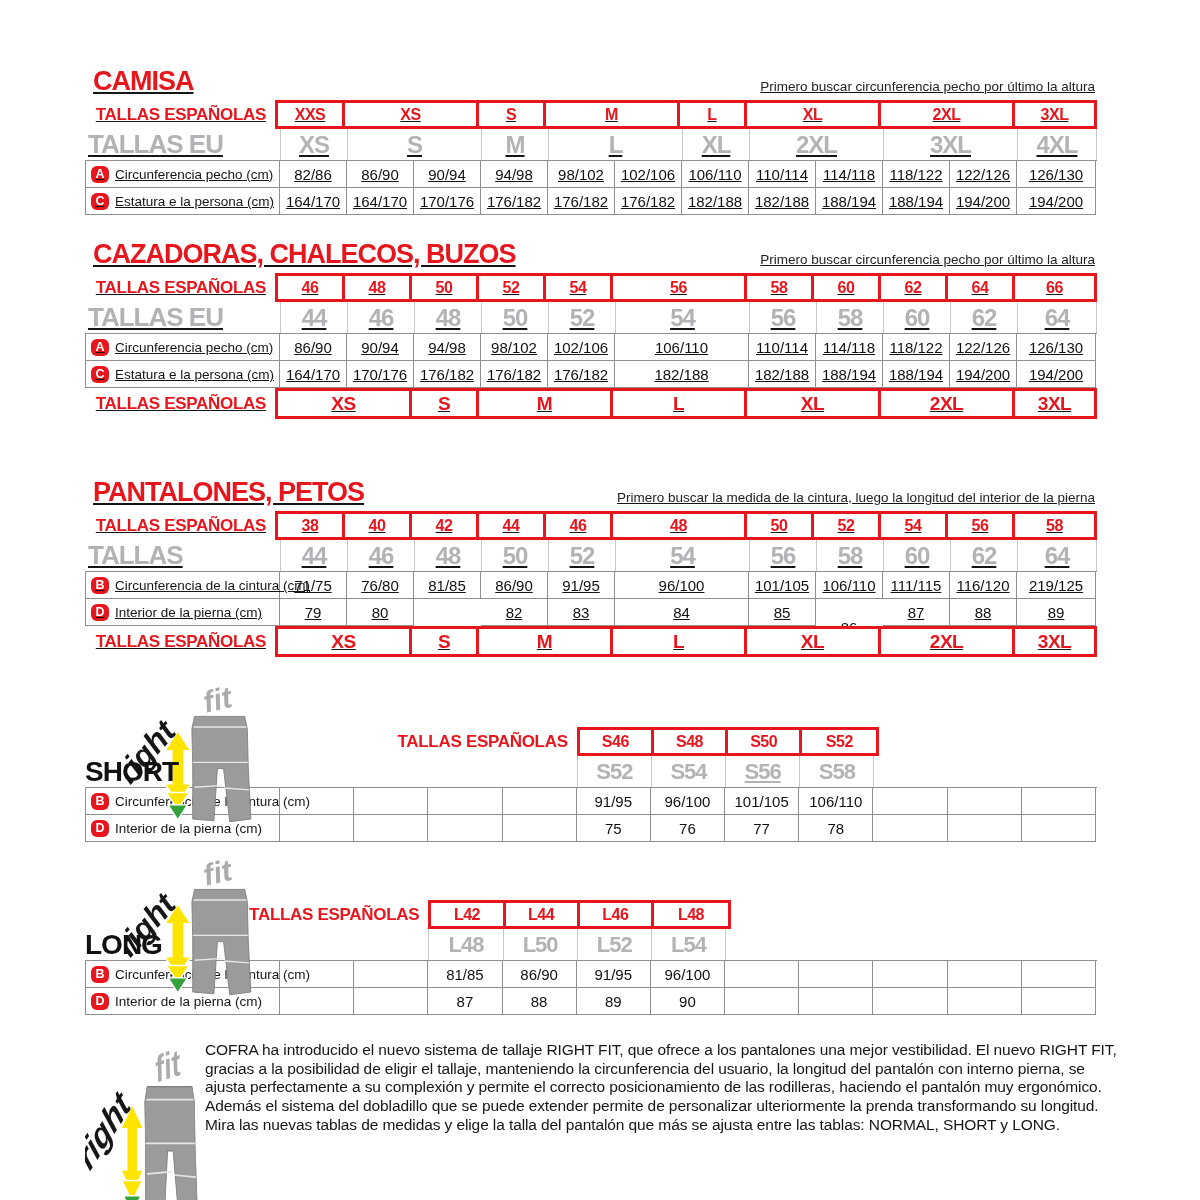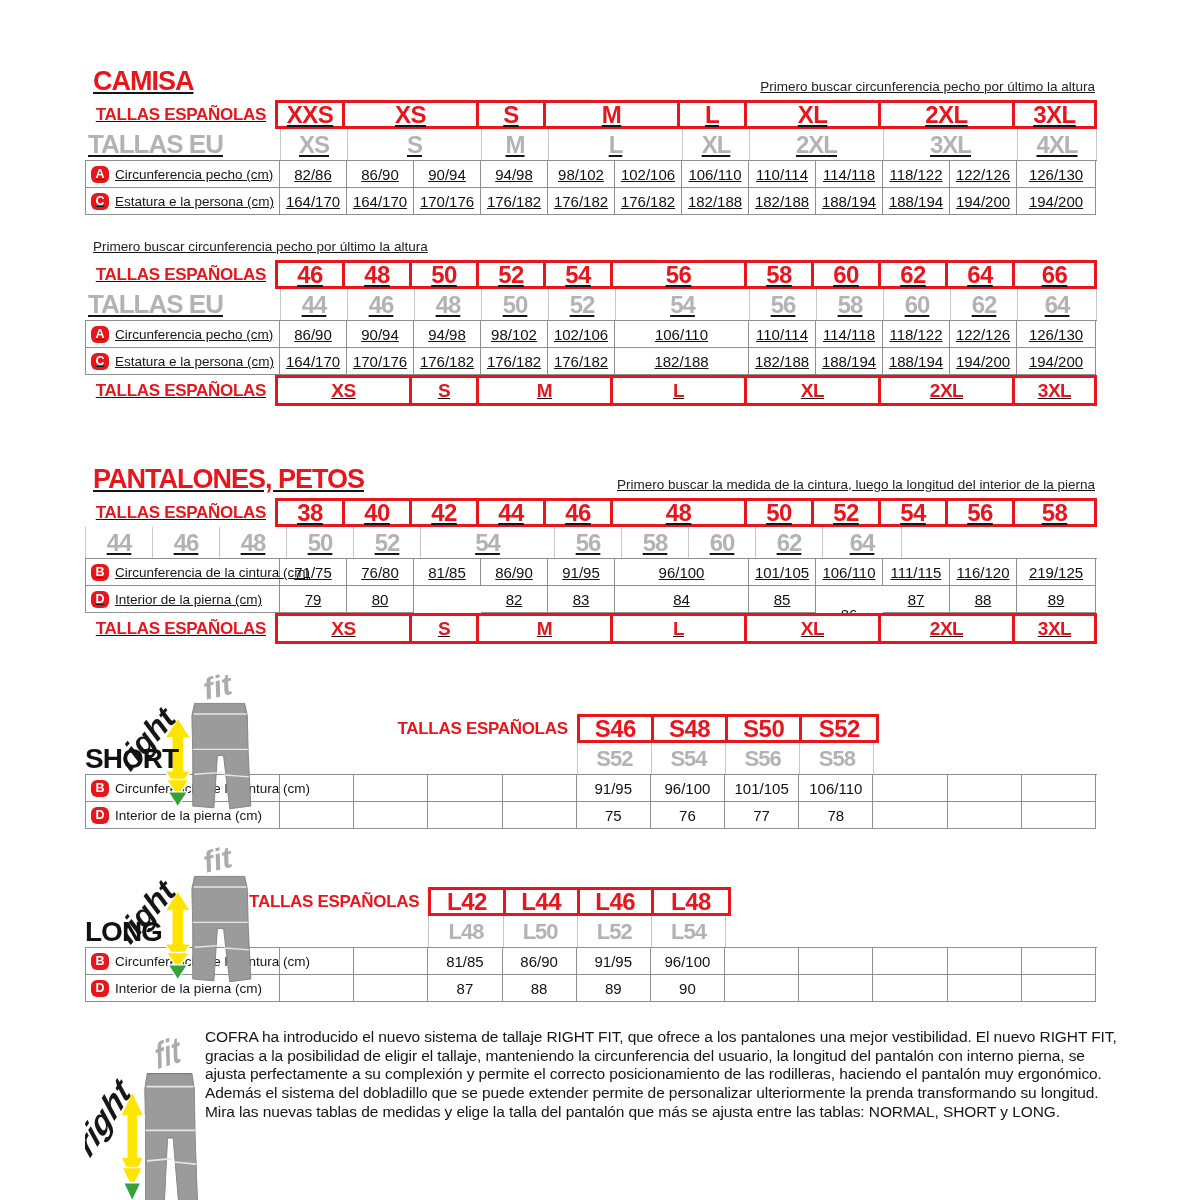--- a/index.html
+++ b/index.html
@@ -21,21 +21,21 @@
   .sec-head{display:flex;justify-content:space-between;align-items:flex-end;margin:0 2px 3px 8px;}
   .sec-title{color:var(--red);font-size:27px;font-weight:bold;letter-spacing:-1px;white-space:nowrap;}
   .sec-note{font-size:13.5px;color:#222;padding-bottom:3px;white-space:nowrap;}
 
   .row{display:flex;}
   .cell{display:flex;align-items:center;justify-content:center;box-sizing:border-box;white-space:nowrap;}
 
   .hdr-row{height:29px;}
   .red-label{width:195px;justify-content:flex-end;padding-right:9px;color:var(--red);font-weight:bold;font-size:17px;letter-spacing:-0.3px;}
   .red-strip{display:flex;border:3px solid var(--red);background:#fff;}
-  .red-cell{border-right:3px solid var(--red);color:var(--red);font-weight:bold;font-size:24px;letter-spacing:-0.5px;}
+  .red-cell{border-right:3px solid var(--red);color:var(--red);font-weight:bold;font-size:16px;letter-spacing:-0.5px;}
   .red-cell:last-child{border-right:none;}
 
   .gray-row{height:31px;}
   .gray-label{width:195px;justify-content:flex-start;padding-left:3px;color:var(--grayText);font-weight:bold;font-size:26px;letter-spacing:-1px;}
   .gray-strip{display:flex;border-left:1px solid var(--liteLine);}
   .gray-cell{border-right:1px solid var(--liteLine);color:var(--grayText);font-weight:bold;font-size:24px;letter-spacing:-1px;}
   .fit-gray{font-size:22px;}
 
   .data-row{height:27px;}
   .data-row.first{border-top:1px solid var(--line);}
@@ -130,20 +130,21 @@
           <div class="cell data-cell" style="width: 67px;">188/194</div>
           <div class="cell data-cell" style="width: 67px;">188/194</div>
           <div class="cell data-cell" style="width: 67px;">194/200</div>
           <div class="cell data-cell" style="width: 79px;">194/200</div>
         </div>
       </div>
   </section>
 
   <section class="tbl" id="sec-cazadoras">
     <div class="sec-head">
+      <div class="sec-title">CAZADORAS, CHALECOS, BUZOS</div>
       <div class="sec-note">Primero buscar circunferencia pecho por último la altura</div>
     </div>
     <div id="rows-cazadoras">
         <div class="row hdr-row">
           <div class="cell red-label">TALLAS ESPAÑOLAS</div>
           <div class="red-strip">
             <div class="cell red-cell" style="width: 67px;">46</div>
             <div class="cell red-cell" style="width: 67px;">48</div>
             <div class="cell red-cell" style="width: 67px;">50</div>
             <div class="cell red-cell" style="width: 67px;">52</div>
@@ -237,20 +238,21 @@
             <div class="cell red-cell" style="width: 67px;">46</div>
             <div class="cell red-cell" style="width: 134px;">48</div>
             <div class="cell red-cell" style="width: 67px;">50</div>
             <div class="cell red-cell" style="width: 67px;">52</div>
             <div class="cell red-cell" style="width: 67px;">54</div>
             <div class="cell red-cell" style="width: 67px;">56</div>
             <div class="cell red-cell" style="width: 79px;">58</div>
           </div>
         </div>
         <div class="row gray-row">
+          <div class="cell gray-label">TALLAS</div>
           <div class="gray-strip">
             <div class="cell gray-cell" style="width: 67px;">44</div>
             <div class="cell gray-cell" style="width: 67px;">46</div>
             <div class="cell gray-cell" style="width: 67px;">48</div>
             <div class="cell gray-cell" style="width: 67px;">50</div>
             <div class="cell gray-cell" style="width: 67px;">52</div>
             <div class="cell gray-cell" style="width: 134px;">54</div>
             <div class="cell gray-cell" style="width: 67px;">56</div>
             <div class="cell gray-cell" style="width: 67px;">58</div>
             <div class="cell gray-cell" style="width: 67px;">60</div>
@@ -326,21 +328,21 @@
             <div class="cell red-cell" style="width: 74.1818px;">S48</div>
             <div class="cell red-cell" style="width: 74.1818px;">S50</div>
             <div class="cell red-cell" style="width: 74.1818px;">S52</div>
           </div>
         </div>
         <div class="row gray-row">
           <div class="cell" style="width: 491.727px;"></div>
           <div class="gray-strip">
             <div class="cell gray-cell fit-gray" style="width: 74.1818px;">S52</div>
             <div class="cell gray-cell fit-gray" style="width: 74.1818px;">S54</div>
-            <div class="cell gray-cell fit-gray" style="width: 74.1818px;">S56</div>
+            <div class="cell gray-cell fit-gray" style="width: 74.1818px; text-decoration: underline;">S56</div>
             <div class="cell gray-cell fit-gray" style="width: 74.1818px;">S58</div>
           </div>
         </div>
         <div class="row data-row first">
           <div class="cell data-label">
             <span class="badge">B</span>
             <span class="lbl-text">Circunferencia de la cintura (cm)</span>
           </div>
           <div class="cell data-cell" style="width: 74.1818px;"></div>
           <div class="cell data-cell" style="width: 74.1818px;"></div>

